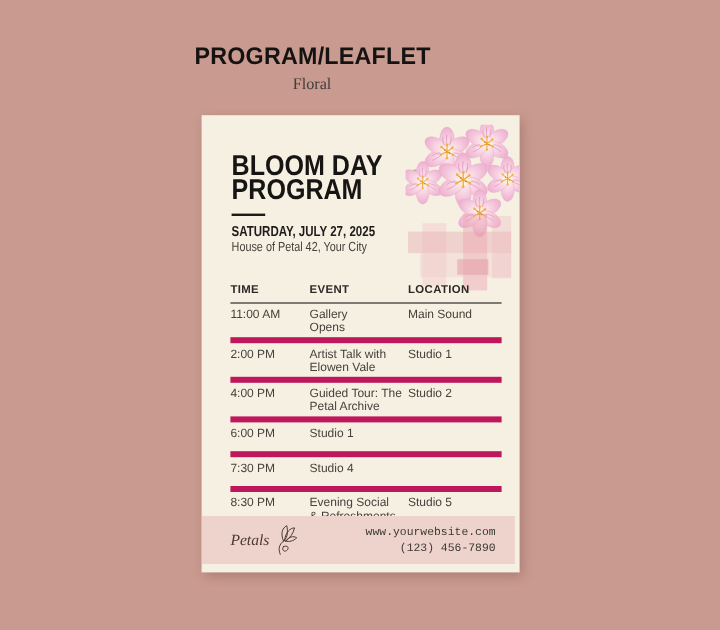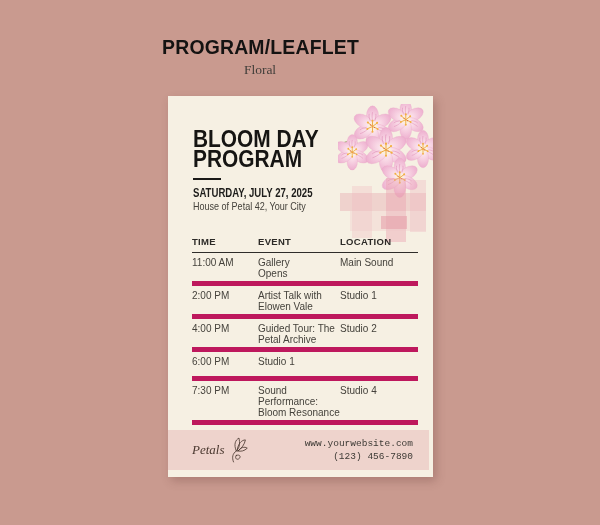--- a/index.html
+++ b/index.html
@@ -184,24 +184,20 @@
               <div>Petal Archive</div>
             </div>
             <div class="cell-loc">Studio 2</div>
           </div>
           <div class="sched-row">
             <div class="cell-time">6:00 PM</div>
             <div class="cell-loc">Studio 1</div>
           </div>
           <div class="sched-row">
             <div class="cell-time">7:30 PM</div>
-            <div class="cell-event">
-              <div>Sound Performance:</div>
-              <div>Bloom Resonance</div>
-            </div>
             <div class="cell-loc">Studio 4</div>
           </div>
           <div class="sched-row">
             <div class="cell-time">8:30 PM</div>
             <div class="cell-event">
               <div>Evening Social</div>
               <div>&amp; Refreshments</div>
             </div>
             <div class="cell-loc">Studio 5</div>
           </div>

